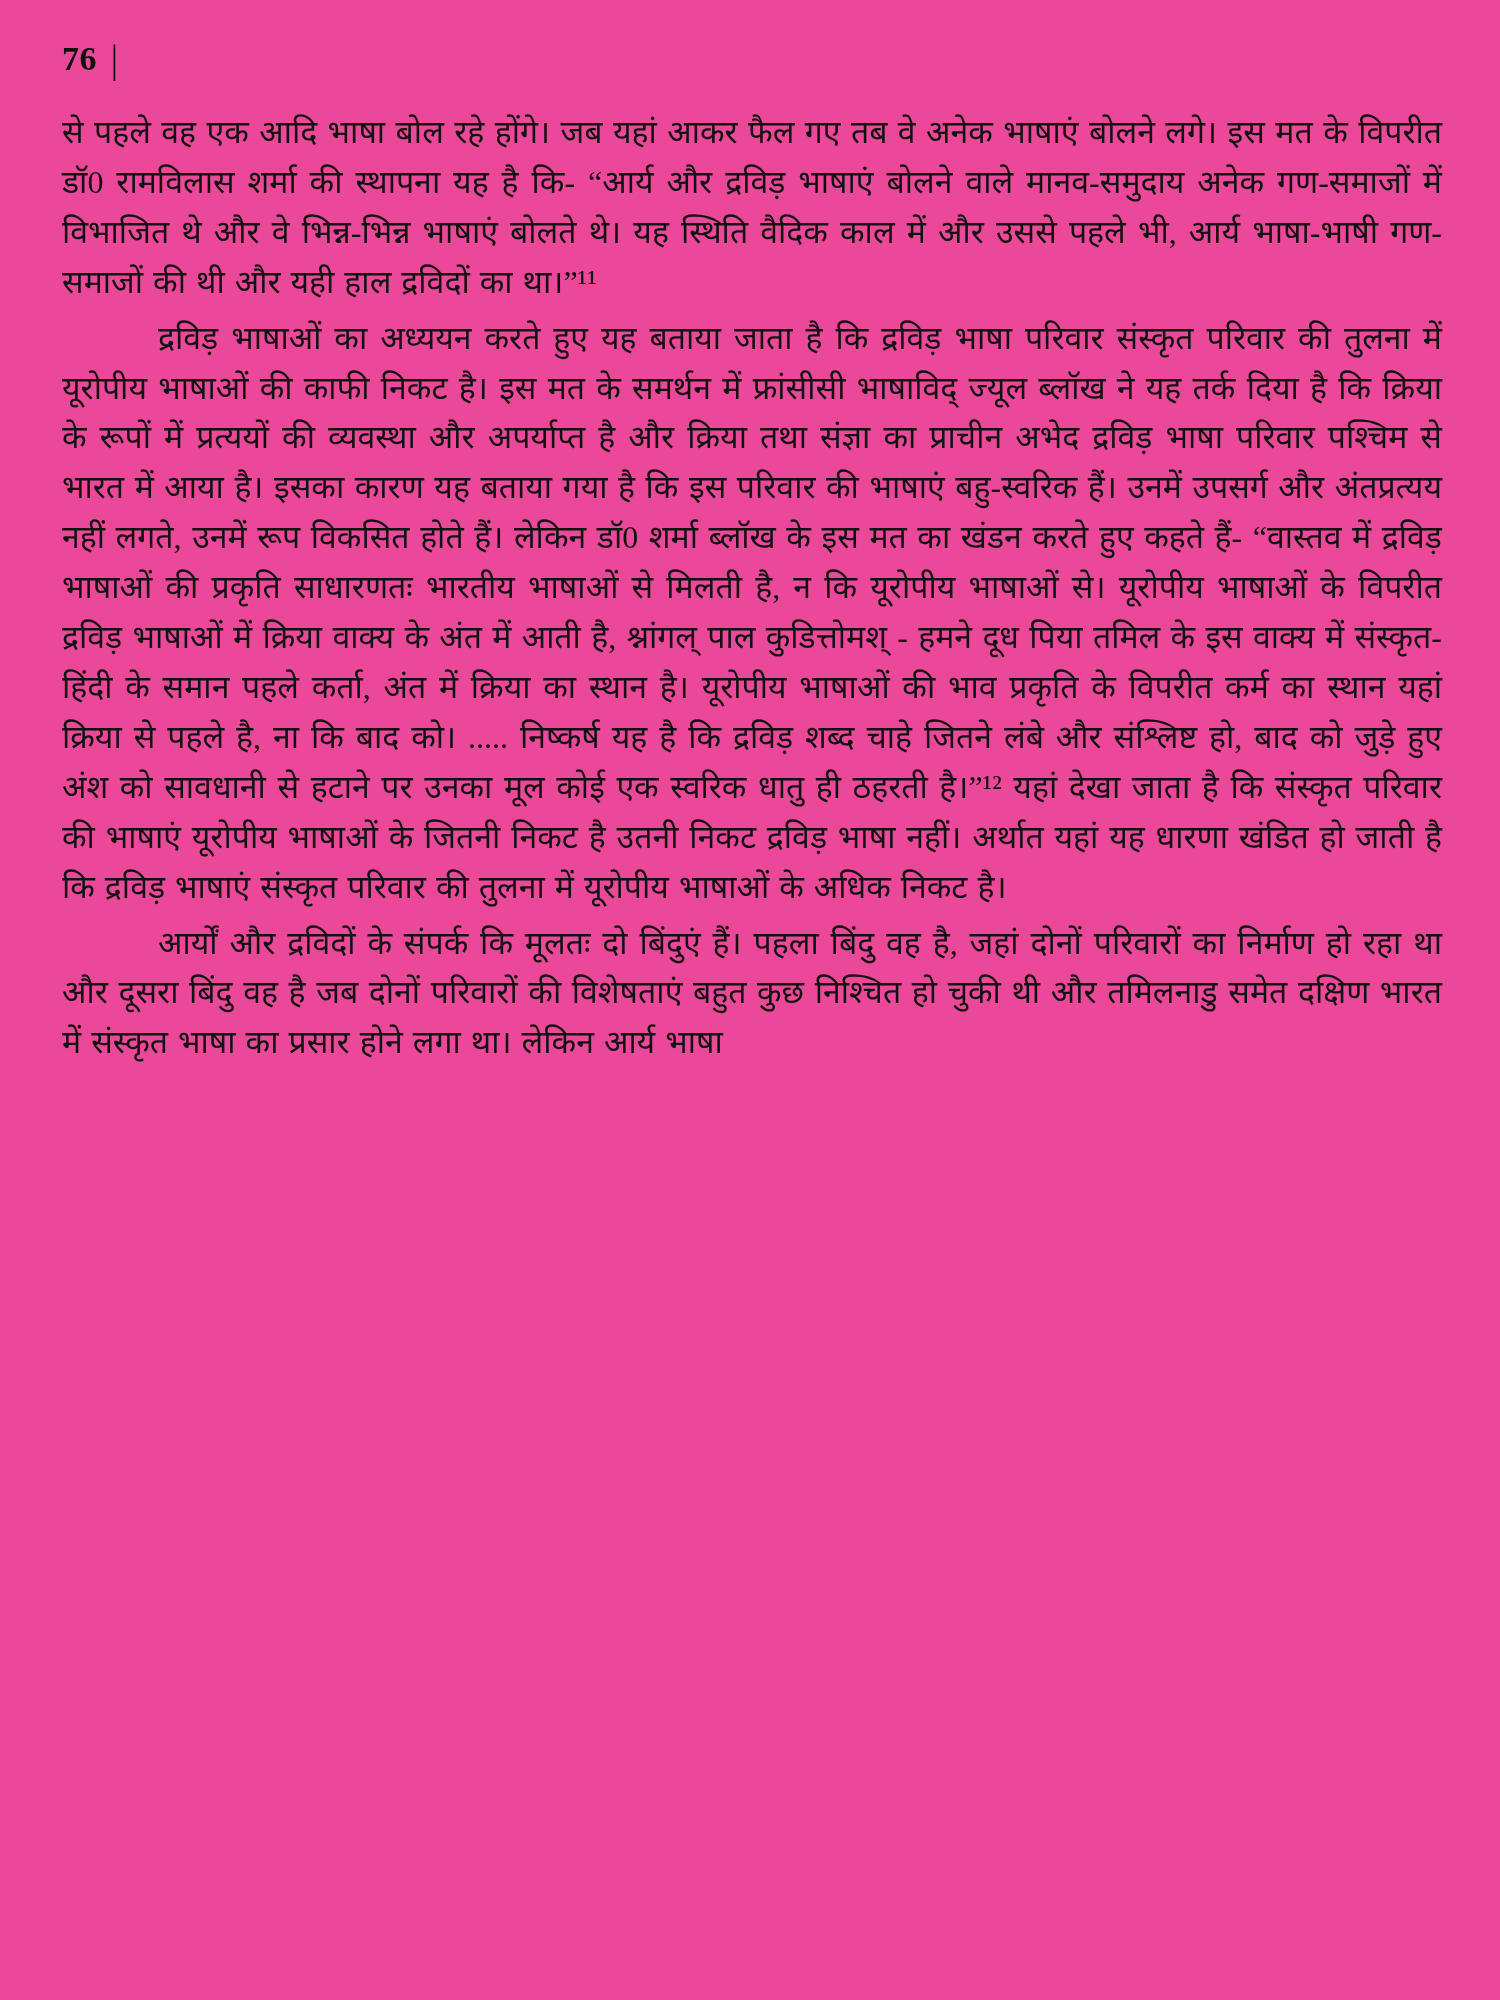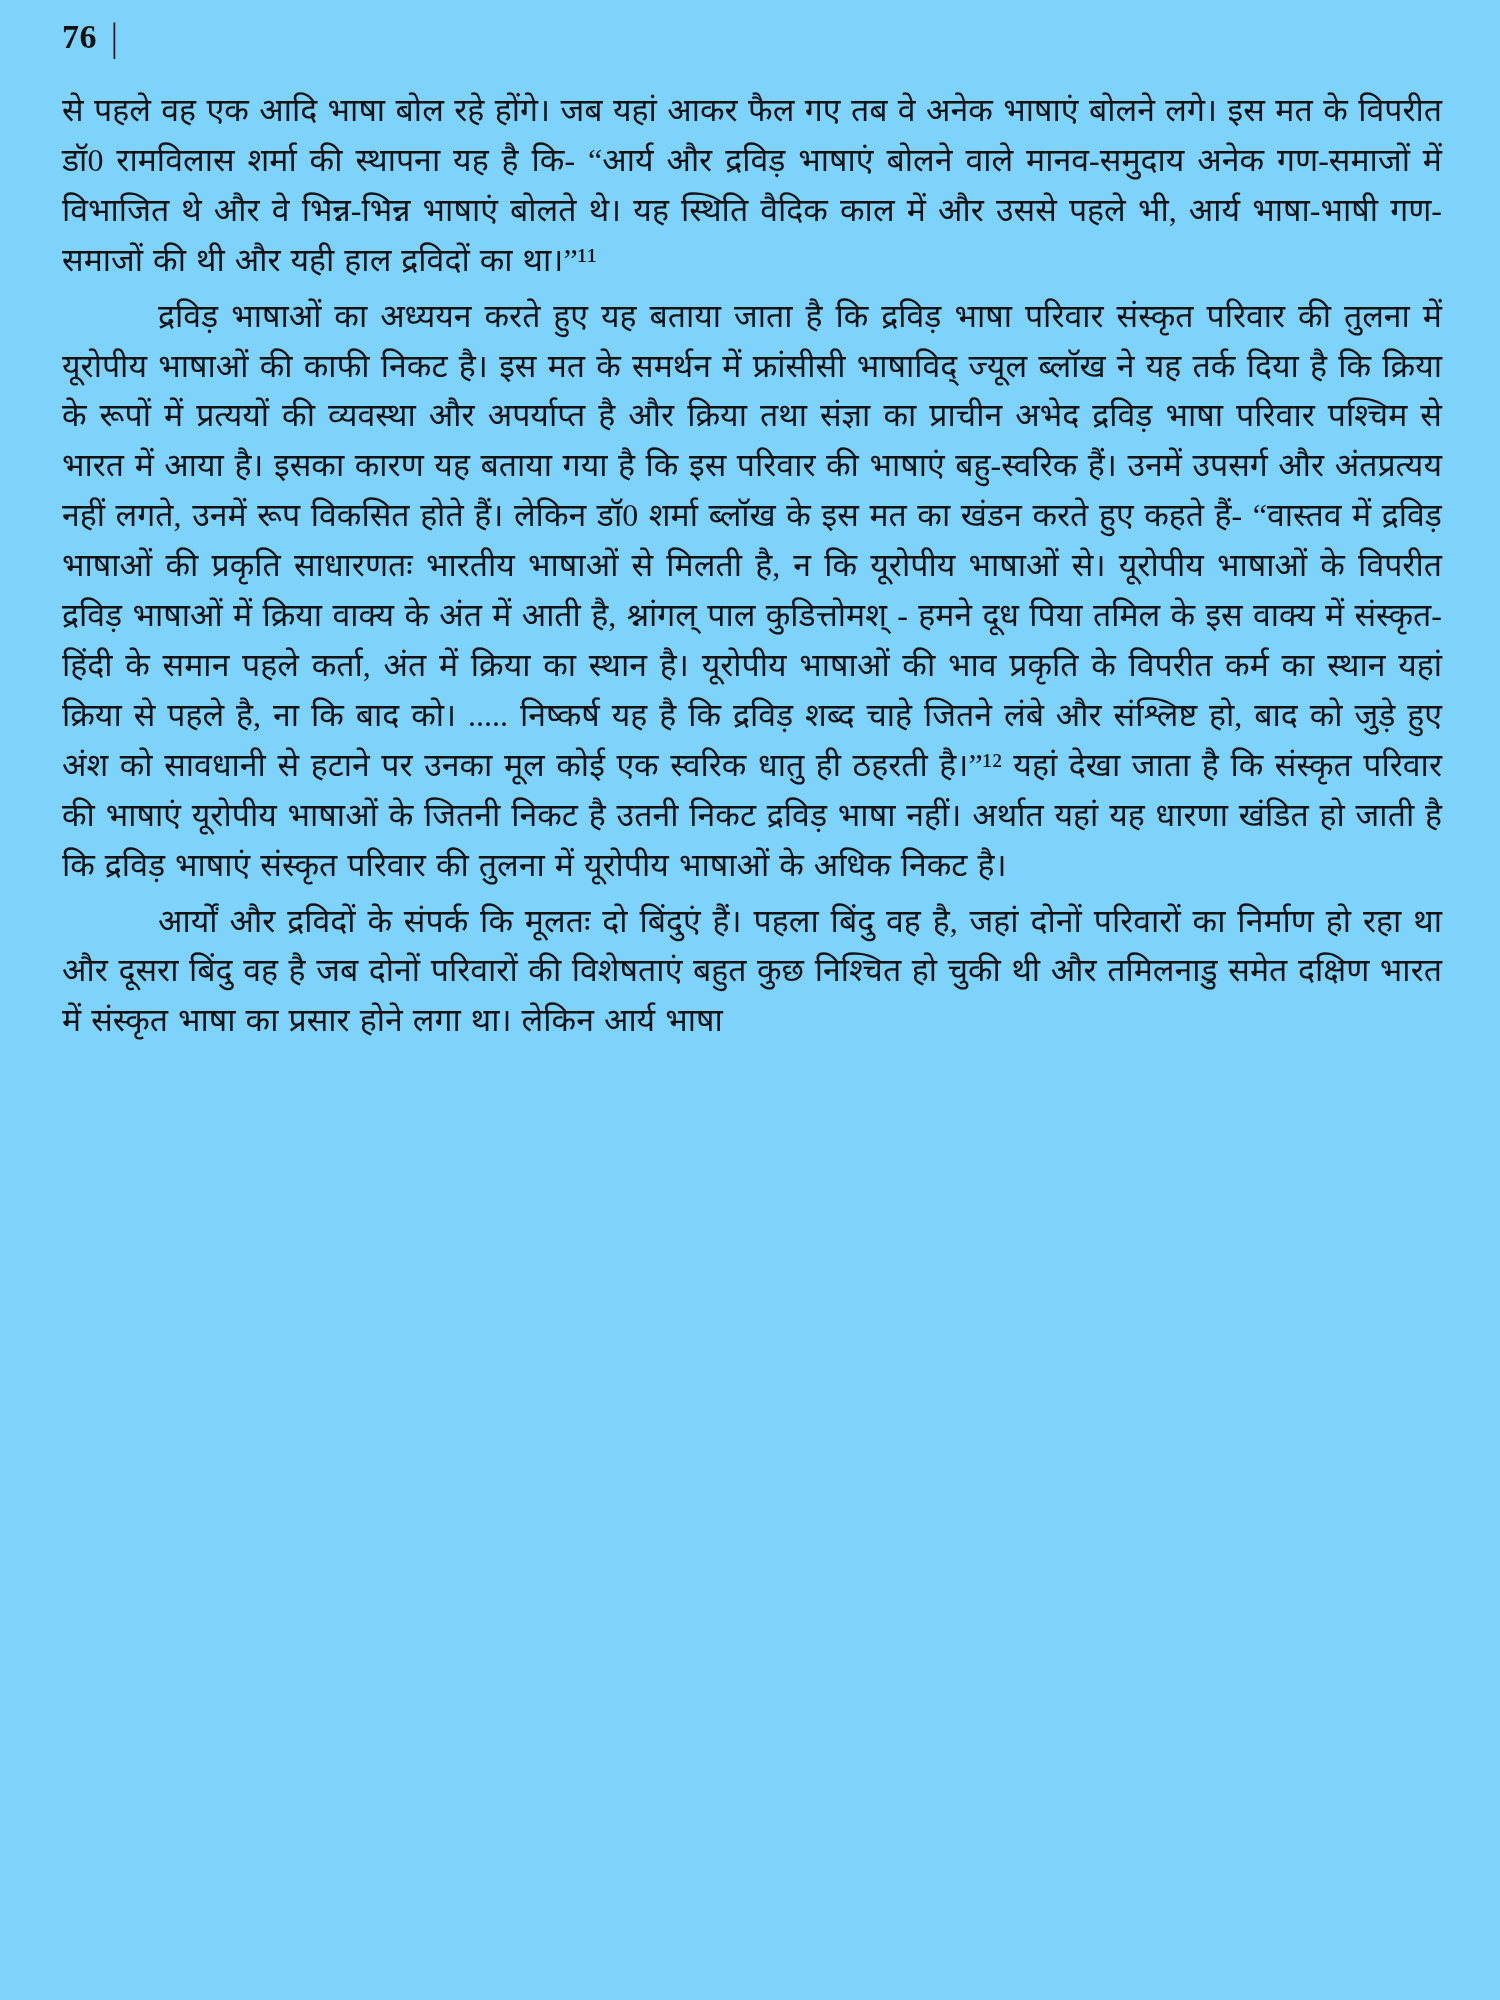--- a/index.html
+++ b/index.html
@@ -5,24 +5,24 @@
   html, body {
     margin: 0;
     padding: 0;
     background: #e8e6e1;
   }
   .page {
     position: relative;
     width: 1500px;
     height: 2000px;
     margin: 0 auto;
-    background: #7dd3fc;
+    background: #ec4899;
     color: #121212;
     box-sizing: border-box;
-    padding: 18px 58px 28px 62px;
+    padding: 40px 58px 28px 62px;
     overflow: hidden;
     font-family: "Liberation Serif", "DejaVu Sans", serif;
   }
   .page-header {
     display: flex;
     align-items: baseline;
     gap: 14px;
     font-size: 34px;
     font-weight: 700;
     letter-spacing: 0.5px;

